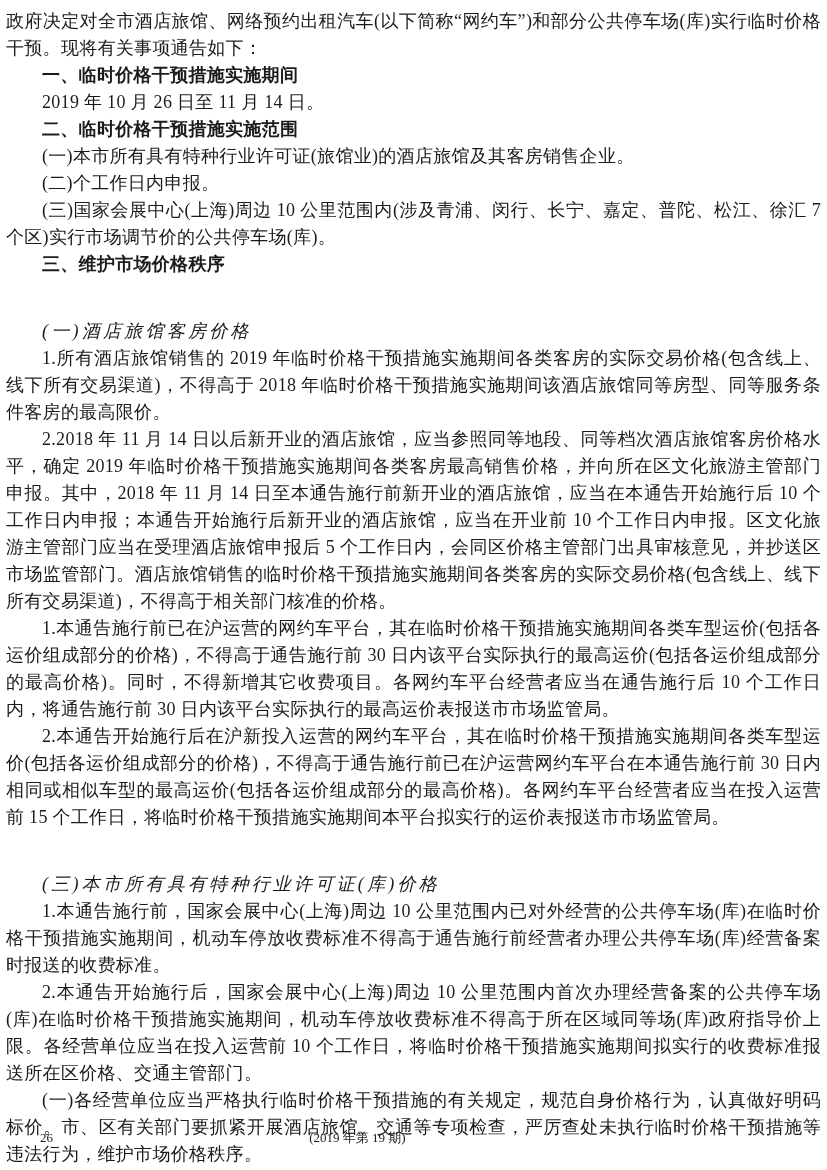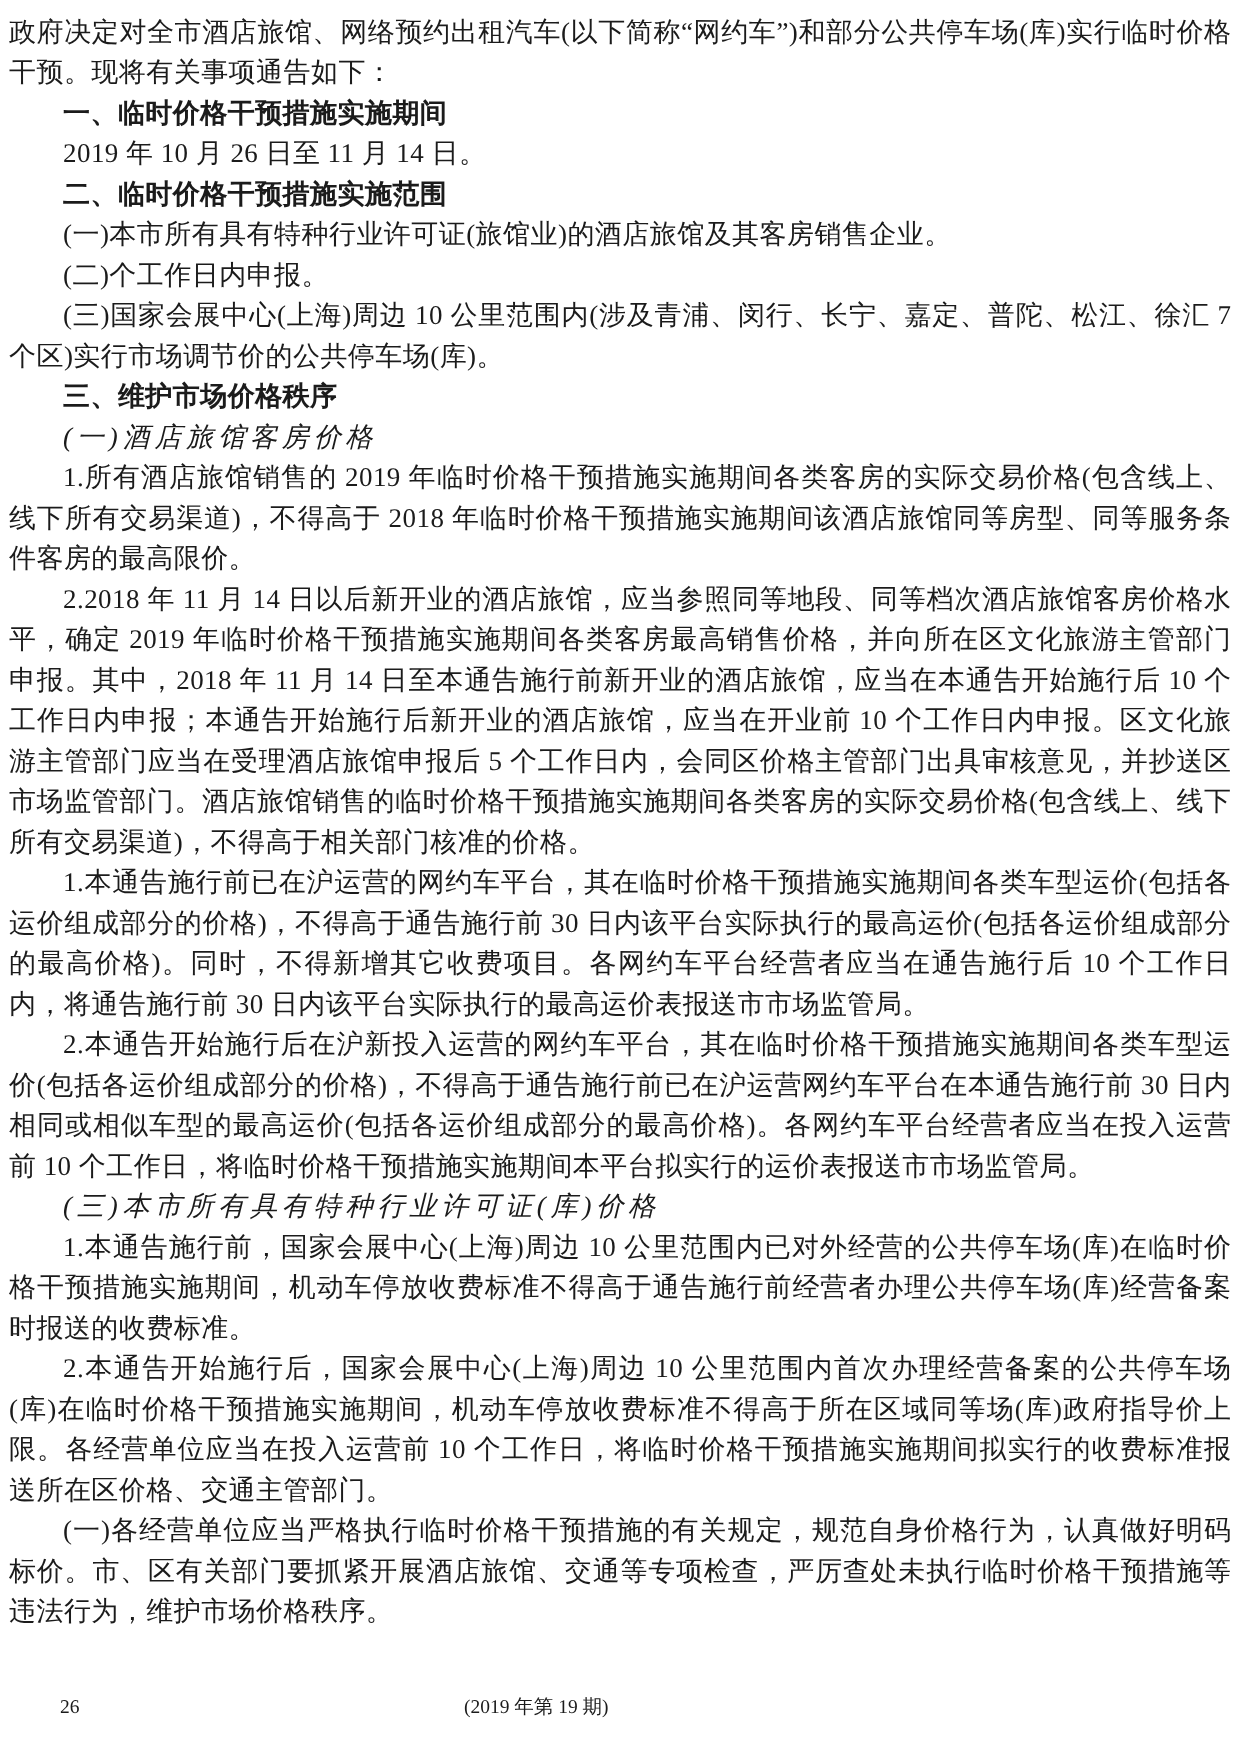--- a/index.html
+++ b/index.html
@@ -39,20 +39,21 @@
   }
   .para.section-heading {
     font-family: Liberation Sans, sans-serif;
     font-weight: 700;
     text-align: left;
   }
   .para.sub-heading {
     font-style: italic;
     letter-spacing: 0.18em;
     text-align: left;
+    margin-top: 40px;
   }
   .footer {
     position: absolute;
     left: 6px;
     right: 8px;
     top: 1124px;
     height: 27px;
     font-size: 13px;
     line-height: 27px;
   }
@@ -79,21 +80,21 @@
       <p class="para body">2019 年 10 月 26 日至 11 月 14 日。</p>
       <p class="para section-heading">二、临时价格干预措施实施范围</p>
       <p class="para body">(一)本市所有具有特种行业许可证(旅馆业)的酒店旅馆及其客房销售企业。</p>
       <p class="para body">(二)个工作日内申报。</p>
       <p class="para body">(三)国家会展中心(上海)周边 10 公里范围内(涉及青浦、闵行、长宁、嘉定、普陀、松江、徐汇 7 个区)实行市场调节价的公共停车场(库)。</p>
       <p class="para section-heading">三、维护市场价格秩序</p>
       <p class="para sub-heading">(一)酒店旅馆客房价格</p>
       <p class="para body">1.所有酒店旅馆销售的 2019 年临时价格干预措施实施期间各类客房的实际交易价格(包含线上、线下所有交易渠道)，不得高于 2018 年临时价格干预措施实施期间该酒店旅馆同等房型、同等服务条件客房的最高限价。</p>
       <p class="para body">2.2018 年 11 月 14 日以后新开业的酒店旅馆，应当参照同等地段、同等档次酒店旅馆客房价格水平，确定 2019 年临时价格干预措施实施期间各类客房最高销售价格，并向所在区文化旅游主管部门申报。其中，2018 年 11 月 14 日至本通告施行前新开业的酒店旅馆，应当在本通告开始施行后 10 个工作日内申报；本通告开始施行后新开业的酒店旅馆，应当在开业前 10 个工作日内申报。区文化旅游主管部门应当在受理酒店旅馆申报后 5 个工作日内，会同区价格主管部门出具审核意见，并抄送区市场监管部门。酒店旅馆销售的临时价格干预措施实施期间各类客房的实际交易价格(包含线上、线下所有交易渠道)，不得高于相关部门核准的价格。</p>
       <p class="para body">1.本通告施行前已在沪运营的网约车平台，其在临时价格干预措施实施期间各类车型运价(包括各运价组成部分的价格)，不得高于通告施行前 30 日内该平台实际执行的最高运价(包括各运价组成部分的最高价格)。同时，不得新增其它收费项目。各网约车平台经营者应当在通告施行后 10 个工作日内，将通告施行前 30 日内该平台实际执行的最高运价表报送市市场监管局。</p>
-      <p class="para body">2.本通告开始施行后在沪新投入运营的网约车平台，其在临时价格干预措施实施期间各类车型运价(包括各运价组成部分的价格)，不得高于通告施行前已在沪运营网约车平台在本通告施行前 30 日内相同或相似车型的最高运价(包括各运价组成部分的最高价格)。各网约车平台经营者应当在投入运营前 10 个工作日，将临时价格干预措施实施期间本平台拟实行的运价表报送市市场监管局。</p>
+      <p class="para body">2.本通告开始施行后在沪新投入运营的网约车平台，其在临时价格干预措施实施期间各类车型运价(包括各运价组成部分的价格)，不得高于通告施行前已在沪运营网约车平台在本通告施行前 30 日内相同或相似车型的最高运价(包括各运价组成部分的最高价格)。各网约车平台经营者应当在投入运营前 15 个工作日，将临时价格干预措施实施期间本平台拟实行的运价表报送市市场监管局。</p>
       <p class="para sub-heading">(三)本市所有具有特种行业许可证(库)价格</p>
       <p class="para body">1.本通告施行前，国家会展中心(上海)周边 10 公里范围内已对外经营的公共停车场(库)在临时价格干预措施实施期间，机动车停放收费标准不得高于通告施行前经营者办理公共停车场(库)经营备案时报送的收费标准。</p>
       <p class="para body">2.本通告开始施行后，国家会展中心(上海)周边 10 公里范围内首次办理经营备案的公共停车场(库)在临时价格干预措施实施期间，机动车停放收费标准不得高于所在区域同等场(库)政府指导价上限。各经营单位应当在投入运营前 10 个工作日，将临时价格干预措施实施期间拟实行的收费标准报送所在区价格、交通主管部门。</p>
       <p class="para body">(一)各经营单位应当严格执行临时价格干预措施的有关规定，规范自身价格行为，认真做好明码标价。市、区有关部门要抓紧开展酒店旅馆、交通等专项检查，严厉查处未执行临时价格干预措施等违法行为，维护市场价格秩序。</p>
     </div>
   <div class="footer">
     <span class="page-num">26</span>
     <span class="issue">(2019 年第 19 期)</span>
   </div>
 </div>

